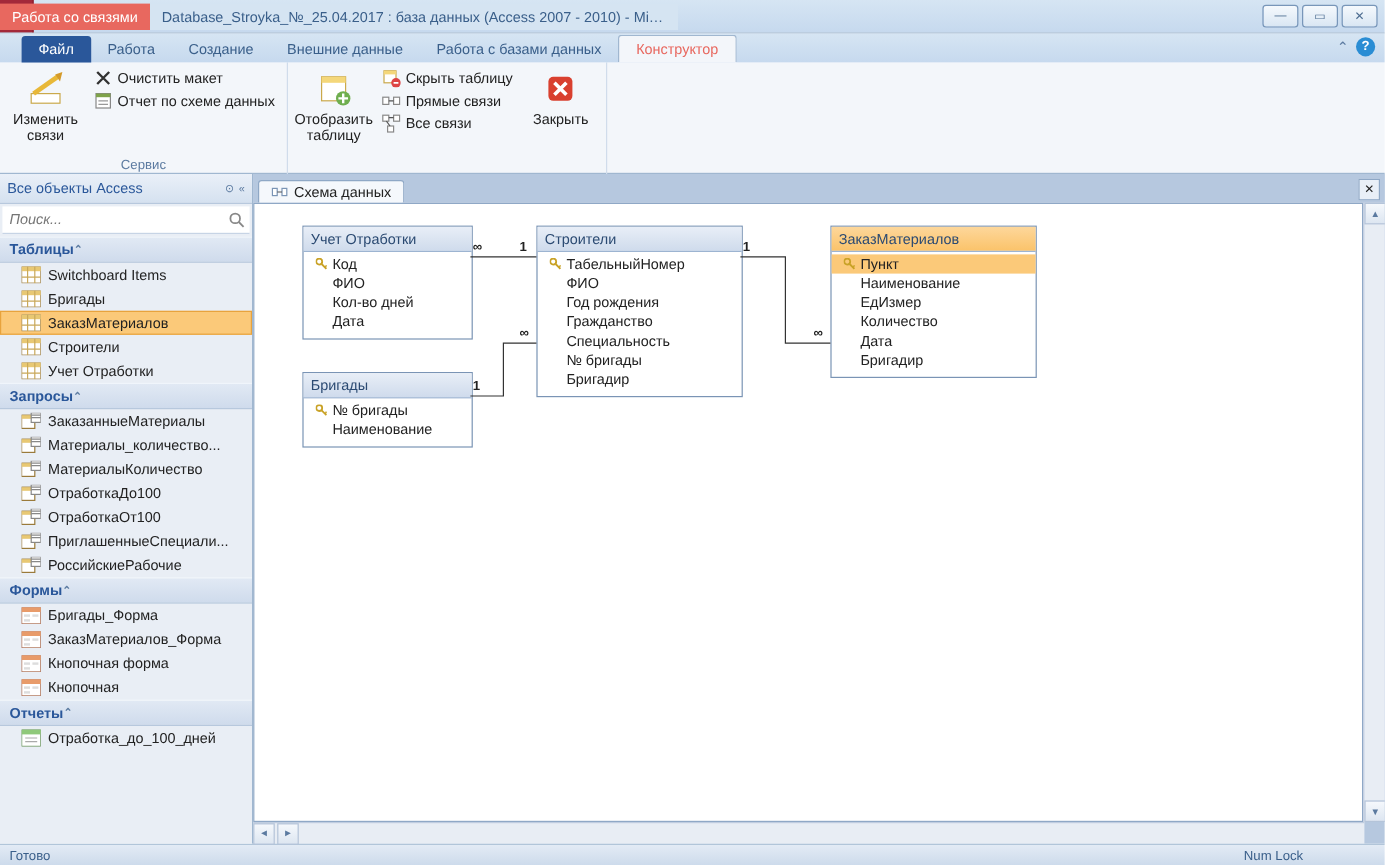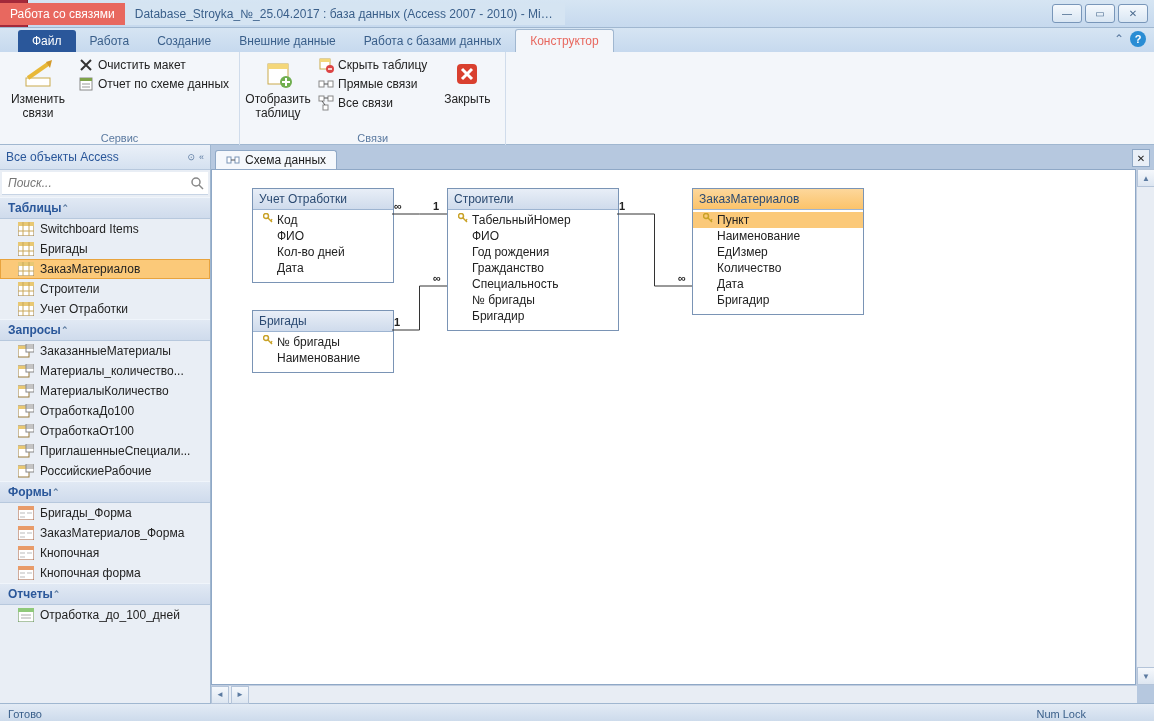--- a/index.html
+++ b/index.html
@@ -43,21 +43,21 @@
 .doc-tab{background:#f5f8fc;border:1px solid #8fa8c6;border-bottom:none;padding:2px 10px;display:flex;align-items:center;gap:5px;font-size:12px;border-top-left-radius:3px;border-top-right-radius:3px}
 .doc-close{position:absolute;right:4px;top:4px;width:16px;height:16px;border:1px solid #8fa8c6;background:#e9eff7;display:flex;align-items:center;justify-content:center;font-size:10px;cursor:pointer}
 .canvas{flex:1;background:#fff;border:1px solid #8fa8c6;margin:0 18px 18px 0;position:relative;overflow:hidden}
 .vscroll{position:absolute;right:0;top:24px;bottom:18px;width:17px;background:#e8edf4;border-left:1px solid #c0cde0}
 .hscroll{position:absolute;left:0;right:17px;bottom:0;height:17px;background:#e8edf4;border-top:1px solid #c0cde0;display:flex;align-items:center}
 .scroll-btn{width:16px;height:16px;background:linear-gradient(#f5f8fc,#dde6f1);border:1px solid #b4c4d9;display:flex;align-items:center;justify-content:center;font-size:8px;color:#5b7aa0}
 .tablebox{position:absolute;border:1px solid #7a94b5;background:#fff;font-size:12px;min-width:130px}
 .tablebox .tb-hdr{background:linear-gradient(#e8eef7,#cfdbec);border-bottom:1px solid #9db4d1;padding:3px 6px;font-weight:normal;color:#2b4a72}
 .tablebox.sel .tb-hdr{background:linear-gradient(#fdd79b,#fbc36a)}
 .tablebox .tb-body{padding:2px 0 6px 0}
-.tb-row{display:flex;gap:4px;padding:1px 8px 1px 10px}
+.tb-row{display:flex;align-items:center;gap:4px;padding:1px 8px 1px 10px}
 .tb-row.sel{background:#fbc979}
 .pk{width:10px;height:10px;display:inline-block}
 .relline{position:absolute;pointer-events:none}
 .rel-label{position:absolute;font-size:11px;font-weight:bold;color:#222;background:transparent}
 .statusbar{height:20px;background:linear-gradient(#e3ebf5,#c9d8ea);border-top:1px solid #a0b7d0;display:flex;align-items:center;padding:0 8px;font-size:11px;color:#3a5f8a;justify-content:space-between}
 .chev{font-size:9px;color:#5b7aa0}
 svg{display:block}
 </style>
 </head>
 <body>
@@ -201,21 +201,20 @@
       <div class="bigbtn">
         <div class="ic">
             <svg width="32" height="32">
               <rect x="6" y="6" width="20" height="20" rx="4" fill="#d9402f"></rect>
               <path d="M11 11 L21 21 M21 11 L11 21" stroke="#fff" stroke-width="3"></path>
             </svg>
           </div>
         <span>Закрыть</span>
       </div>
     </div>
-    <div class="rgroup-label">Связи</div>
   </div>
 </div>
 
 <div class="workspace">
 
   <div class="navpane">
     <div class="nav-header">
       <span>Все объекты Access</span>
       <span style="display:flex;gap:4px;align-items:center">
           <span class="chev">⊙</span>
@@ -420,33 +419,33 @@
           <div class="nav-item">
             <span class="nav-icon">
               <svg width="16" height="14">
                 <rect x="0" y="0" width="16" height="14" fill="#fff" stroke="#a15b3a"></rect>
                 <rect x="0" y="0" width="16" height="4" fill="#e89b6a"></rect>
                 <rect x="2" y="6" width="5" height="2" fill="#ddd"></rect>
                 <rect x="2" y="10" width="5" height="2" fill="#ddd"></rect>
                 <rect x="9" y="6" width="5" height="2" fill="#ddd"></rect>
               </svg>
             </span>
-            <span>Кнопочная</span>
+            <span>Кнопочная форма</span>
           </div>
           <div class="nav-item">
             <span class="nav-icon">
               <svg width="16" height="14">
                 <rect x="0" y="0" width="16" height="14" fill="#fff" stroke="#a15b3a"></rect>
                 <rect x="0" y="0" width="16" height="4" fill="#e89b6a"></rect>
                 <rect x="2" y="6" width="5" height="2" fill="#ddd"></rect>
                 <rect x="2" y="10" width="5" height="2" fill="#ddd"></rect>
                 <rect x="9" y="6" width="5" height="2" fill="#ddd"></rect>
               </svg>
             </span>
-            <span>Кнопочная форма</span>
+            <span>Кнопочная</span>
           </div>
         </div>
         <div class="nav-group">
           <div class="nav-group-hdr">
             <span>Отчеты</span>
             <span class="chev">⌃</span>
           </div>
           <div class="nav-item">
             <span class="nav-icon">
               <svg width="16" height="14">

